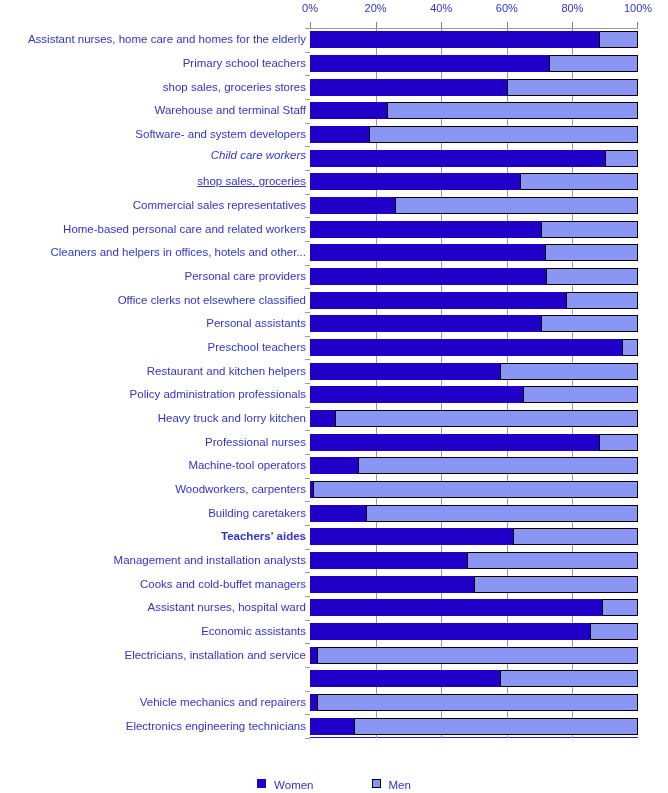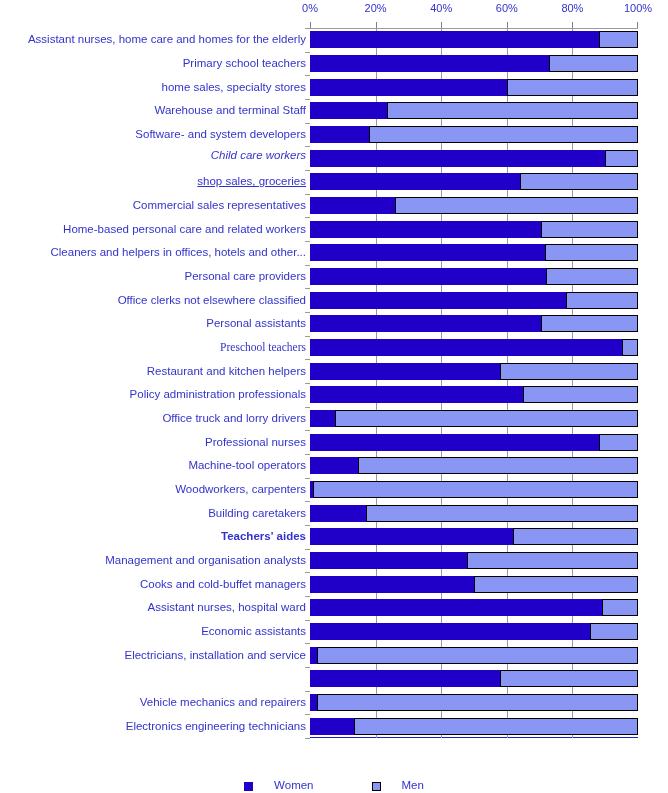--- a/index.html
+++ b/index.html
@@ -131,22 +131,22 @@
     top: 762px;
     width: 668px;
     height: 20px;
     display: flex;
     justify-content: center;
     align-items: center;
     gap: 58px;
   }
   .legend-item {
     display: flex;
-    align-items: flex-end;
-    gap: 21px;
+    align-items: flex-start;
+    gap: 8px;
     margin-top: 25px;
   }
   .legend-swatch {
     width: 9px;
     height: 9px;
     display: inline-block;
     box-sizing: border-box;
   }
   .legend-swatch.women { background: #2000C8; }
   .legend-swatch.men { background: #8A96F4; border: 1px solid #000000; }
@@ -332,41 +332,41 @@
         <div class="seg seg-women" style="width: 44.28px;"></div>
         <div class="seg seg-men" style="left: 44.28px; width: 283.72px;"></div>
       </div>
       <div class="row-tick" style="top: 686.333px;"></div>
       <div class="row-tick" style="top: 710px;"></div>
     </div>
 
   <div id="cat-labels">
       <div class="cat-label" style="top: 5.33333px;">Assistant nurses, home care and homes for the elderly</div>
       <div class="cat-label" style="top: 29px;">Primary school teachers</div>
-      <div class="cat-label" style="top: 52.6667px;">home sales, specialty stores</div>
+      <div class="cat-label" style="top: 52.6667px;">shop sales, groceries stores</div>
       <div class="cat-label" style="top: 76.3333px;">Warehouse and terminal Staff</div>
       <div class="cat-label" style="top: 100px;">Software- and system developers</div>
       <div class="cat-label" style="top: 121px; font-style: italic;">Child care workers</div>
       <div class="cat-label" style="top: 147.333px; text-decoration: underline;">shop sales, groceries</div>
       <div class="cat-label" style="top: 171px;">Commercial sales representatives</div>
       <div class="cat-label" style="top: 194.667px;">Home-based personal care and related workers</div>
       <div class="cat-label" style="top: 218.333px;">Cleaners and helpers in offices, hotels and other...</div>
       <div class="cat-label" style="top: 242px;">Personal care providers</div>
       <div class="cat-label" style="top: 265.667px;">Office clerks not elsewhere classified</div>
       <div class="cat-label" style="top: 289.333px;">Personal assistants</div>
-      <div class="cat-label" style="top: 313px; font-family: Liberation Serif, serif;">Preschool teachers</div>
+      <div class="cat-label" style="top: 313px;">Preschool teachers</div>
       <div class="cat-label" style="top: 336.667px;">Restaurant and kitchen helpers</div>
       <div class="cat-label" style="top: 360.333px;">Policy administration professionals</div>
-      <div class="cat-label" style="top: 384px;">Office truck and lorry drivers</div>
+      <div class="cat-label" style="top: 384px;">Heavy truck and lorry kitchen</div>
       <div class="cat-label" style="top: 407.667px;">Professional nurses</div>
       <div class="cat-label" style="top: 431.333px;">Machine-tool operators</div>
       <div class="cat-label" style="top: 455px;">Woodworkers, carpenters</div>
       <div class="cat-label" style="top: 478.667px;">Building caretakers</div>
       <div class="cat-label" style="top: 502.333px; font-weight: bold;">Teachers' aides</div>
-      <div class="cat-label" style="top: 526px;">Management and organisation analysts</div>
+      <div class="cat-label" style="top: 526px;">Management and installation analysts</div>
       <div class="cat-label" style="top: 549.667px;">Cooks and cold-buffet managers</div>
       <div class="cat-label" style="top: 573.333px; text-align: right;">Assistant nurses, hospital ward</div>
       <div class="cat-label" style="top: 597px;">Economic assistants</div>
       <div class="cat-label" style="top: 620.667px;">Electricians, installation and service</div>
       <div class="cat-label" style="top: 668px;">Vehicle mechanics and repairers</div>
       <div class="cat-label" style="top: 691.667px;">Electronics engineering technicians</div>
     </div>
 
   <div id="legend">
     <div class="legend-item">

